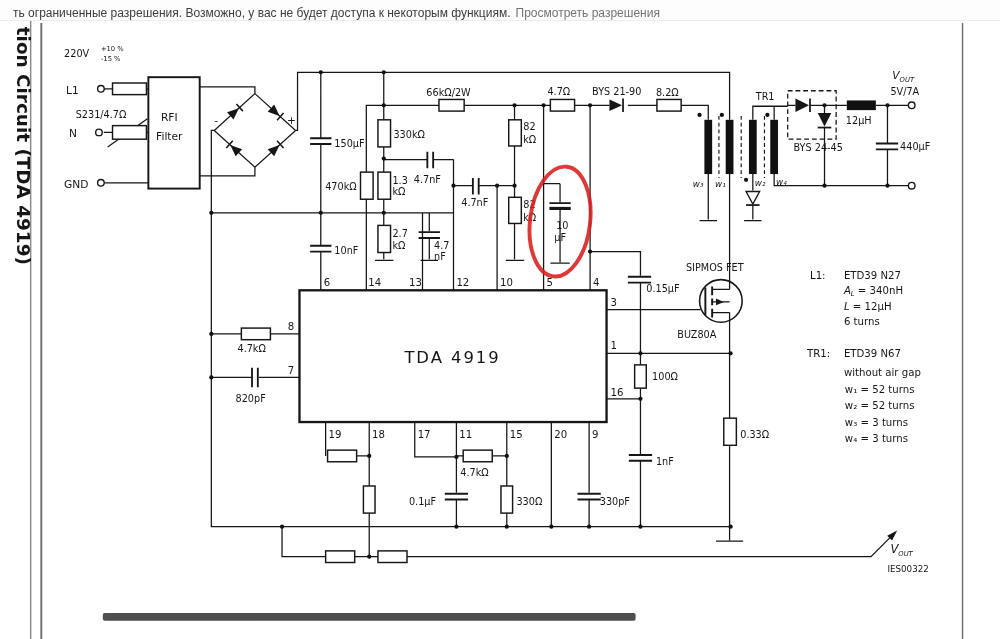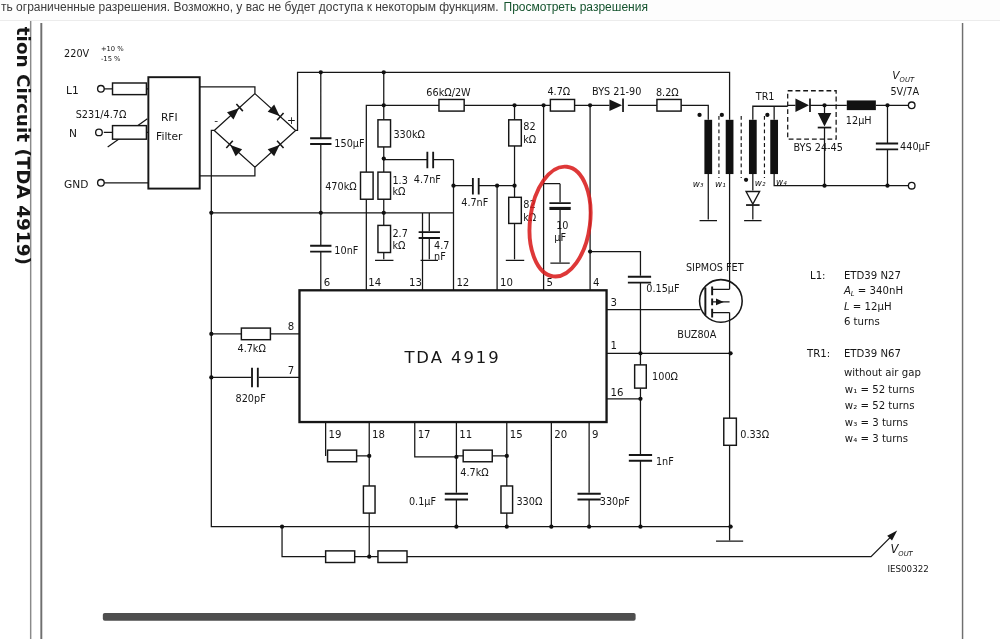--- a/index.html
+++ b/index.html
@@ -1,20 +1,20 @@
 <!DOCTYPE html>
 <html><head>
 <meta charset="utf-8">
 <style>
   html,body{margin:0;padding:0;background:#fff;width:1000px;height:639px;overflow:hidden;
             font-family:"Liberation Sans",sans-serif;}
   .banner{height:20px;background:#fdfdfd;border-bottom:1px solid #ececec;
           font-size:12px;color:#3c3c3c;white-space:nowrap;overflow:hidden;
-          display:flex;align-items:flex-start;padding-left:1px;}
-  .banner a{color:#14532d;text-decoration:none;margin-left:5px;cursor:pointer;}
+          display:flex;align-items:flex-end;padding-left:13px;}
+  .banner a{color:#737373;text-decoration:none;margin-left:5px;cursor:pointer;}
   .stage{position:relative;width:1000px;height:619px;}
   svg{position:absolute;left:0;top:0;}
   svg text{font-family:"DejaVu Sans",sans-serif;fill:#161616;}
   .lbl{font-size:10px;}
   .pin{font-size:10.5px;}
   .sm{font-size:7px;}
   .note{font-size:10.5px;}
   .term{font-size:11px;}
 </style>
 </head>

